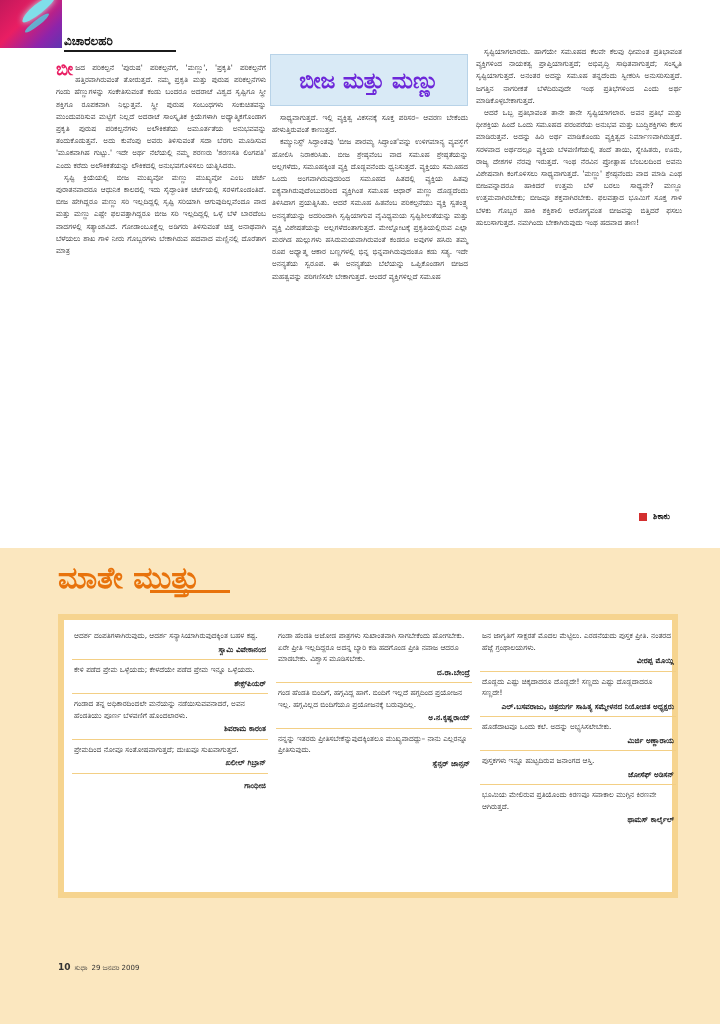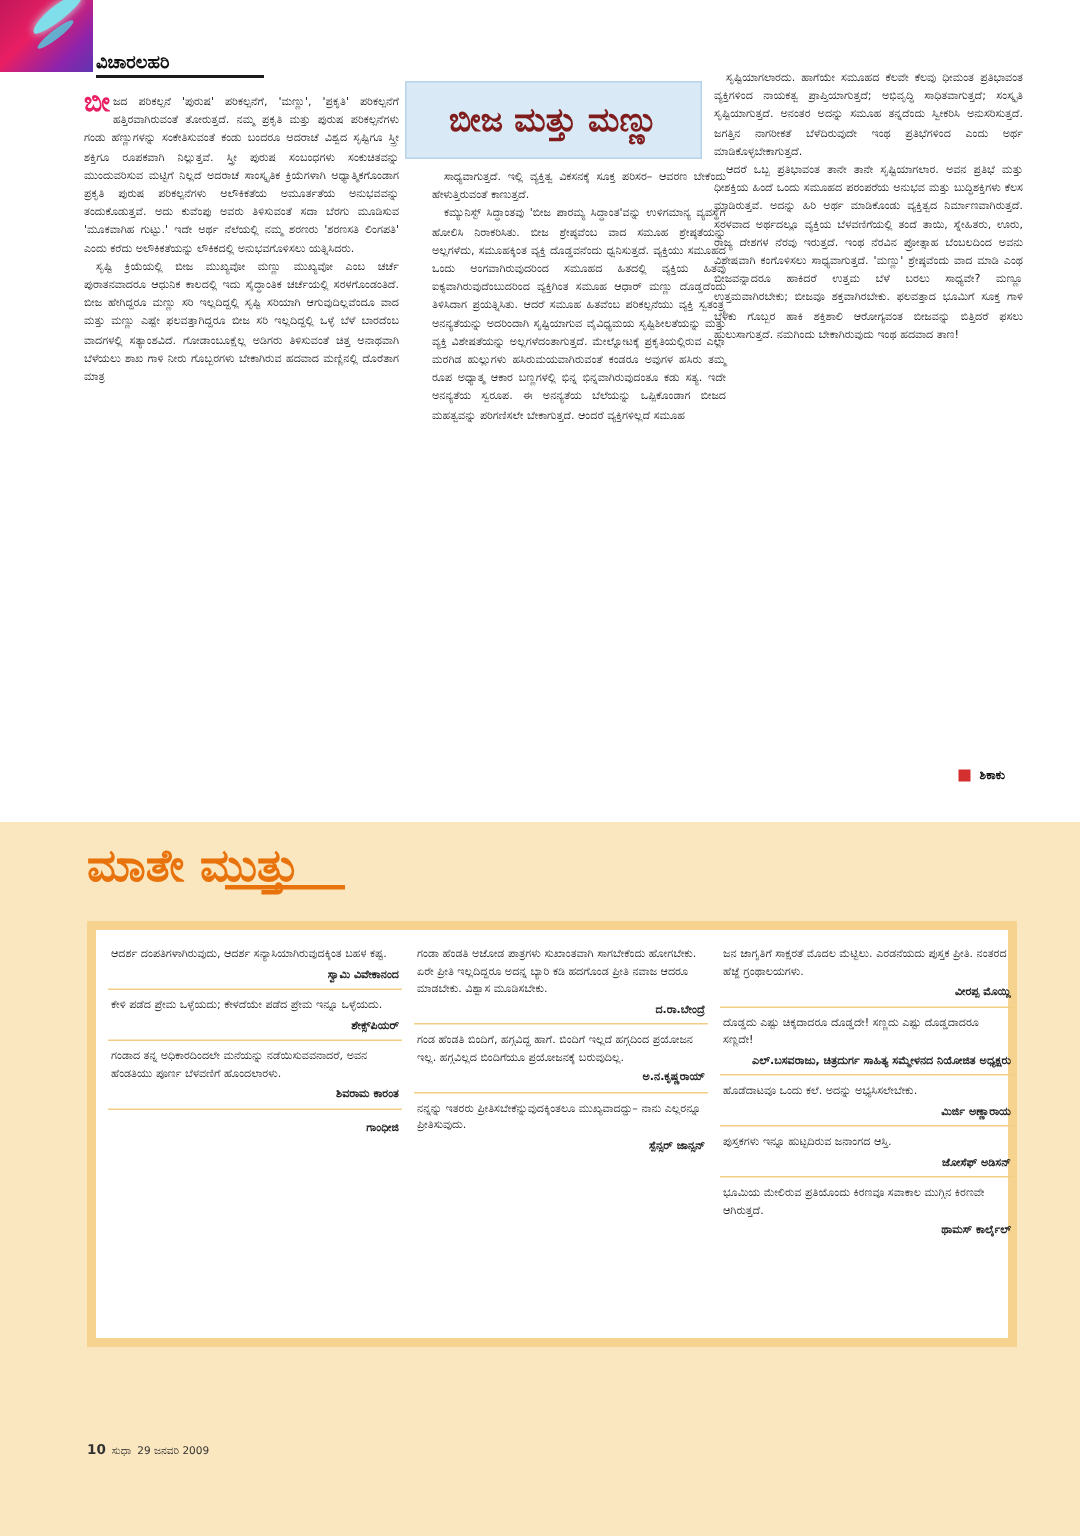--- a/index.html
+++ b/index.html
@@ -13,26 +13,26 @@
     .feather .quill { position: absolute; left: 18px; top: 4px; width: 40px; height: 10px; background: #80deea;
       transform: rotate(-38deg); border-radius: 50% 50% 50% 50% / 60% 60% 40% 40%; box-shadow: 0 0 6px #b2ebf2; }
     .feather .quill2 { position: absolute; left: 22px; top: 20px; width: 30px; height: 6px; background: #4dd0e1;
       transform: rotate(-38deg); border-radius: 50%; opacity: .8; }
     .section-label { position: absolute; left: 64px; top: 34px; font-size: 12px; font-weight: bold; color: #111; }
     .section-rule { position: absolute; left: 64px; top: 50px; width: 112px; height: 2px; background: #1b1b1b; }
 
     .col { position: absolute; font-size: 7.4px; line-height: 12.2px; color: #1c1c1c; text-align: justify; }
     .col p { text-indent: 8px; margin-bottom: 0; }
     .col-1 { left: 56px; top: 62px; width: 210px; }
-    .col-2 { left: 288px; top: 112px; width: 196px; }
+    .col-2 { left: 272px; top: 112px; width: 196px; }
     .col-3 { left: 476px; top: 46px; width: 206px; }
     .dropcap { color: #e91e63; font-size: 18px; font-weight: bold; float: left; line-height: 14px; margin-right: 2px; }
 
     .title-box { position: absolute; left: 270px; top: 54px; width: 198px; height: 52px; background: #d9eaf6; border: 1px solid #b8d3e8; }
-    .title-box span { display: block; text-align: center; font-size: 22px; font-weight: bold; color: #7f1d1d; line-height: 52px; }
+    .title-box span { display: block; text-align: center; font-size: 22px; font-weight: bold; color: #6d28d9; line-height: 52px; }
 
     .author { position: absolute; right: 50px; top: 512px; font-size: 8px; font-weight: bold; color: #111; display: flex; align-items: center; gap: 6px; }
     .author .sq { width: 8px; height: 8px; background: #d32f2f; display: inline-block; }
 
     
     .bottom { position: absolute; left: 0; top: 548px; width: 720px; height: 476px; background: #fbe7bf; }
     .quotes-title { position: absolute; left: 58px; top: 12px; font-size: 30px; font-weight: bold; color: #e8730c; }
     .title-rule { position: absolute; left: 150px; top: 42px; width: 80px; height: 3px; background: #e8730c; }
     .quotes-panel { position: absolute; left: 58px; top: 66px; width: 620px; height: 284px; background: #fff;
       border: 6px solid #f6d48f; }
@@ -95,20 +95,24 @@
         </div>
       <div class="quote">
           <div>ಕೇಳಿ ಪಡೆದ ಪ್ರೇಮ ಒಳ್ಳೆಯದು; ಕೇಳದೆಯೇ ಪಡೆದ ಪ್ರೇಮ ಇನ್ನೂ ಒಳ್ಳೆಯದು.</div>
           <div class="attr">ಶೇಕ್ಸ್‌ಪಿಯರ್</div>
         </div>
       <div class="quote">
           <div>ಗಂಡಾದ ತನ್ನ ಅಧಿಕಾರದಿಂದಲೇ ಮನೆಯನ್ನು ನಡೆಯಿಸುವವನಾದರೆ, ಅವನ ಹೆಂಡತಿಯು ಪೂರ್ಣ ಬೆಳವಣಿಗೆ ಹೊಂದಲಾರಳು.</div>
           <div class="attr">ಶಿವರಾಮ ಕಾರಂತ</div>
         </div>
       <div class="quote">
+          <div>ಪ್ರೇಮದಿಂದ ನೋವೂ ಸಂತೋಷವಾಗುತ್ತದೆ; ದುಃಖವೂ ಸುಖವಾಗುತ್ತದೆ.</div>
+          <div class="attr">ಖಲೀಲ್ ಗಿಬ್ರಾನ್</div>
+        </div>
+      <div class="quote">
           <div class="attr">ಗಾಂಧೀಜಿ</div>
         </div>
     </div>
     <div class="qcol qcol-2">
       <div class="quote">
           <div>ಗಂಡಾ ಹೆಂಡತಿ ಅಜೋಡ ಪಾತ್ರಗಳು ಸುಖಾಂತವಾಗಿ ಸಾಗಬೇಕೆಂದು ಹೋಗಬೇಕು. ಏರೇ ಪ್ರೀತಿ ಇಲ್ಲದಿದ್ದರೂ ಅದನ್ನ ಬ್ಯಾರಿ ಕಡಿ ಹದಗೊಂಡ ಪ್ರೀತಿ ನವಾಜ ಆದರೂ ಮಾಡಬೇಕು. ವಿಶ್ವಾಸ ಮೂಡಿಸಬೇಕು.</div>
           <div class="attr">ದ.ರಾ.ಬೇಂದ್ರೆ</div>
         </div>
       <div class="quote">
           <div>ಗಂಡ ಹೆಂಡತಿ ಬಿಂದಿಗೆ, ಹಗ್ಗವಿದ್ದ ಹಾಗೆ. ಬಿಂದಿಗೆ ಇಲ್ಲದೆ ಹಗ್ಗದಿಂದ ಪ್ರಯೋಜನ ಇಲ್ಲ. ಹಗ್ಗವಿಲ್ಲದ ಬಿಂದಿಗೆಯೂ ಪ್ರಯೋಜನಕ್ಕೆ ಬರುವುದಿಲ್ಲ.</div>

